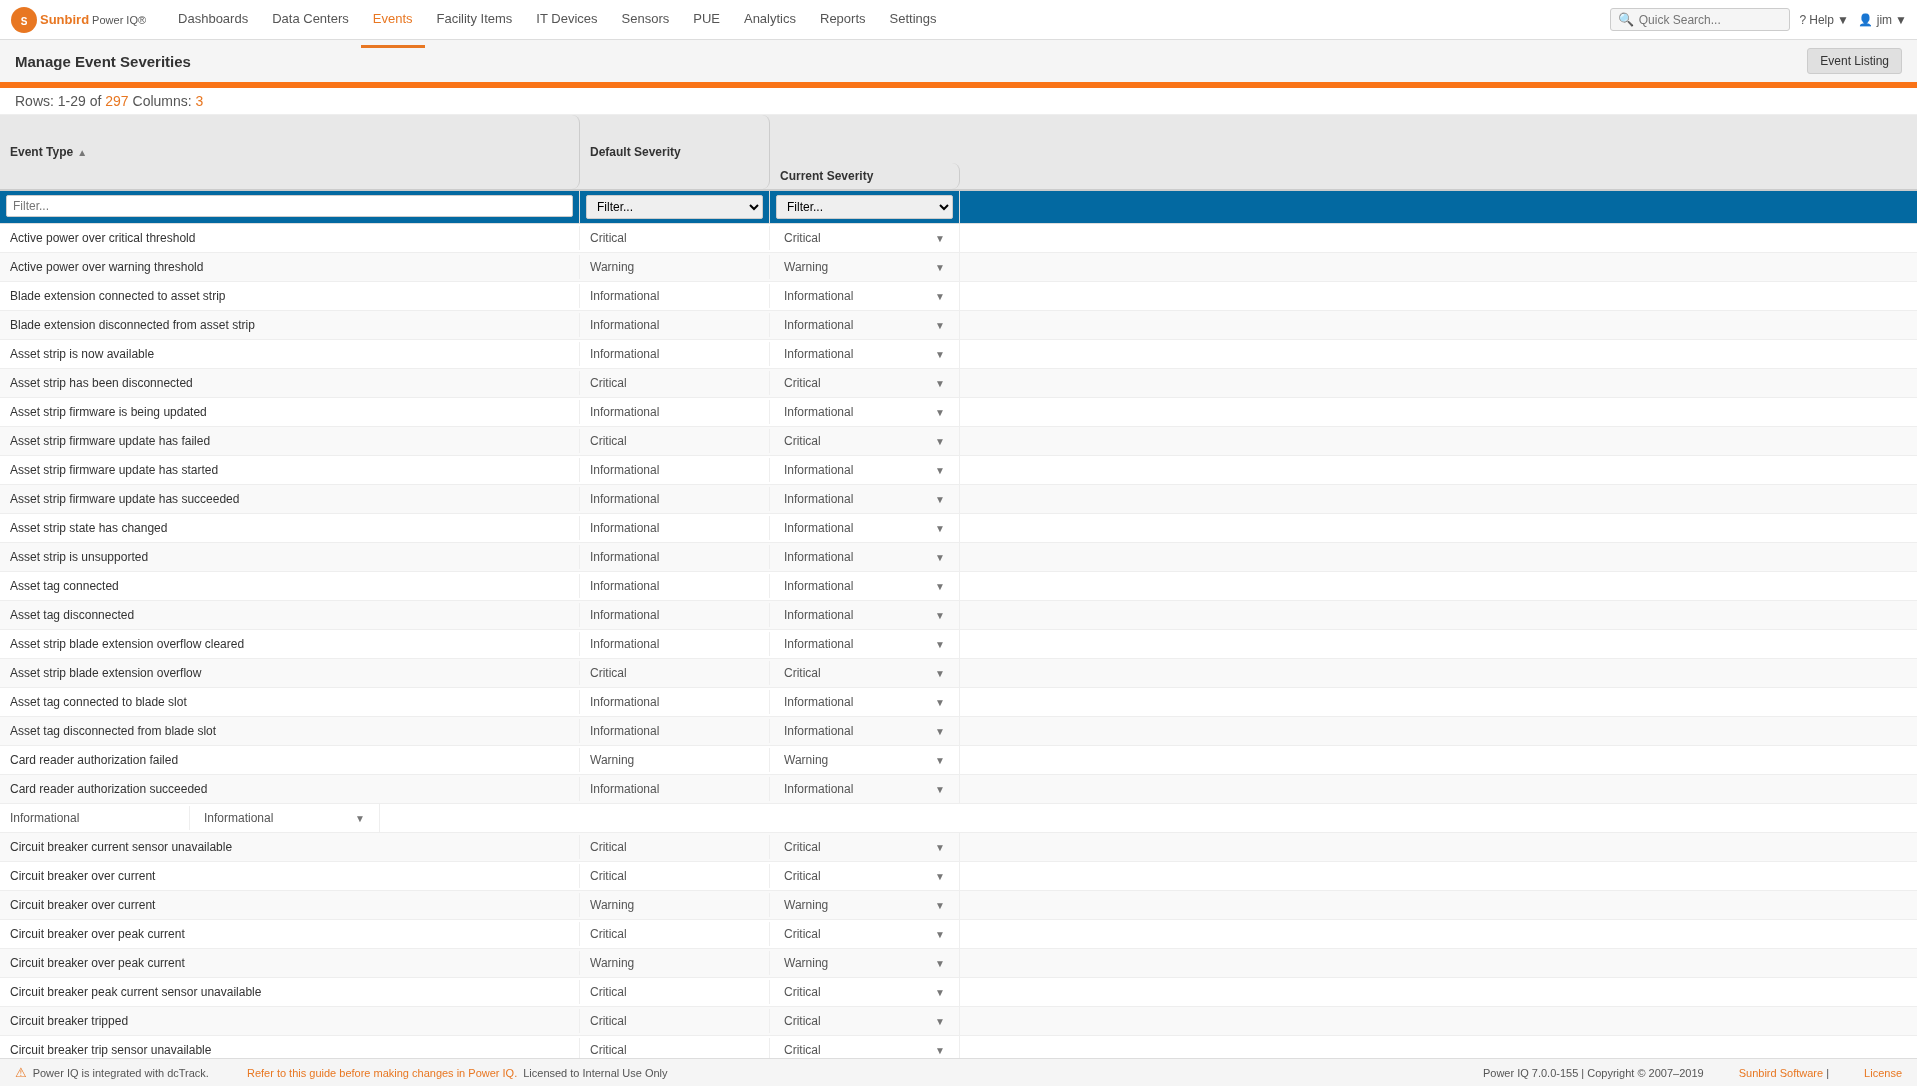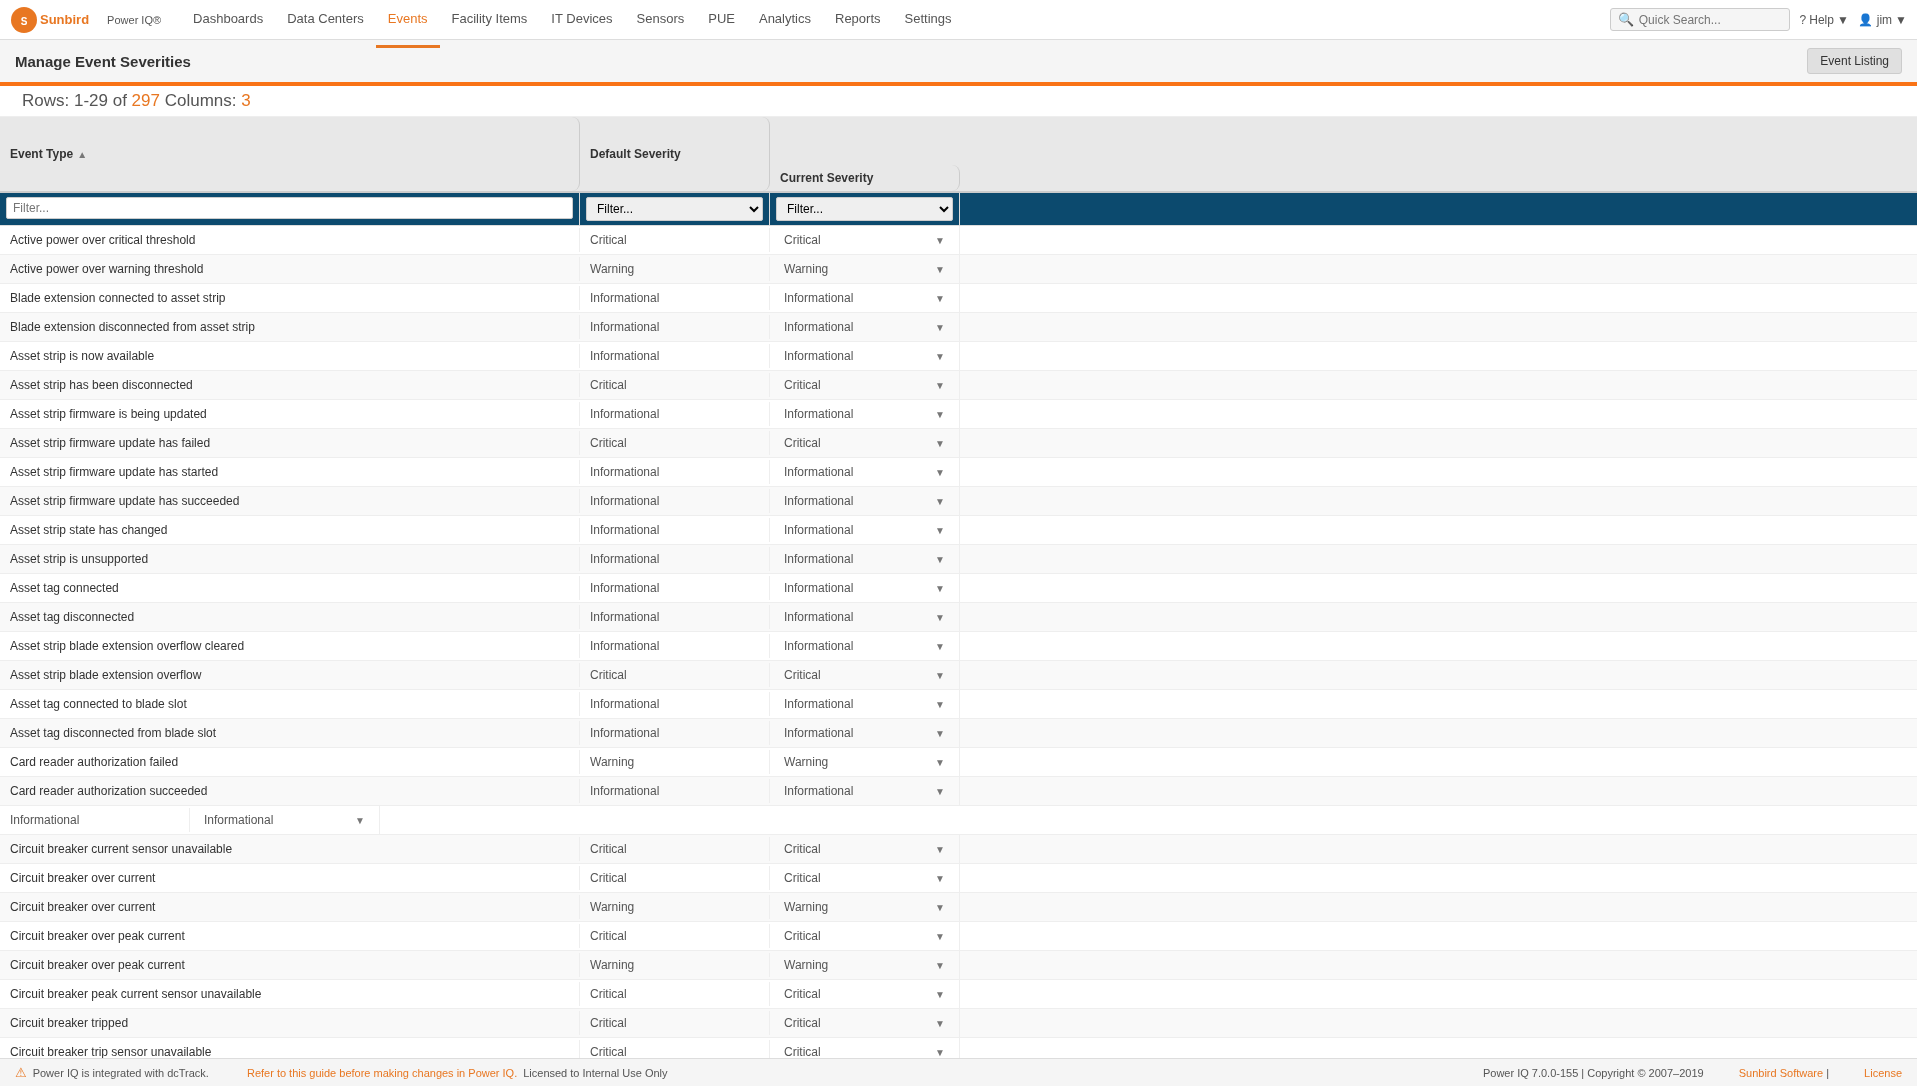--- a/index.html
+++ b/index.html
@@ -22,48 +22,48 @@
       display: flex; align-items: center; border: 1px solid #ccc; border-radius: 3px;
       padding: 3px 8px; background: #f5f5f5; width: 180px;
     }
     .search-box input { border: none; background: transparent; outline: none; font-size: 12px; width: 140px; color: #888; }
     .help-btn, .user-btn {
       display: flex; align-items: center; gap: 3px; cursor: pointer; font-size: 12px; color: #555;
     }
 
     
     .page-header {
-      background: #f5f5f5; border-bottom: 4px solid #f97316;
+      background: #f5f5f5; border-bottom: 6px solid #f97316;
       padding: 8px 15px; display: flex; align-items: center; justify-content: space-between;
     }
     .page-title { font-size: 15px; font-weight: bold; color: #333; }
     .tab-btn {
       padding: 5px 12px; background: #e0e0e0; border: 1px solid #ccc;
       border-radius: 3px; cursor: pointer; font-size: 12px; color: #333;
     }
 
     
-    .rows-info { padding: 5px 22px; font-size: 17px; color: #555; background: #fff; border-bottom: 1px solid #eee; }
+    .rows-info { padding: 5px 15px; font-size: 14px; color: #555; background: #fff; border-bottom: 1px solid #eee; }
     .rows-info a { color: #e87722; text-decoration: none; }
 
     
     .col-headers {
       display: flex; background: #e8e8e8; border-bottom: 2px solid #ccc;
       position: sticky; top: 0; z-index: 10;
     }
     .col-header {
       padding: 6px 10px; font-size: 12px; font-weight: bold; color: #333;
       border-right: 1px solid #ccc; display: flex; align-items: center; gap: 4px; border-radius: 8px;
     }
     .col-header-event { flex: 0 0 580px; }
     .col-header-default { flex: 0 0 190px; }
     .col-header-current { flex: 0 0 190px; margin-top: 48px; }
 
     
-    .filter-row { display: flex; background: #0c4a6e; border-bottom: 1px solid #ddd; position: sticky; top: 32px; z-index: 10; }
+    .filter-row { display: flex; background: #0369a1; border-bottom: 1px solid #ddd; position: sticky; top: 32px; z-index: 10; }
     .filter-cell { padding: 4px 6px; border-right: 1px solid #ddd; }
     .filter-cell-event { flex: 0 0 580px; }
     .filter-cell-default { flex: 0 0 190px; }
     .filter-cell-current { flex: 0 0 190px; }
     .filter-input {
       width: 100%; padding: 3px 6px; border: 1px solid #ccc; border-radius: 2px;
       font-size: 12px; outline: none;
     }
 
     
@@ -110,21 +110,21 @@
 
 <nav class="navbar">
   <div class="logo-area">
     <span style="display:inline-flex;align-items:center;gap:2px;">
 
       <svg width="28" height="28" viewBox="0 0 28 28">
         <circle cx="14" cy="14" r="13" fill="#e87722"></circle>
         <text x="14" y="19" text-anchor="middle" fill="white" font-size="10" font-weight="bold">S</text>
       </svg>
       <span style="font-size:13px;font-weight:bold;color:#e87722;">Sunbird</span>
-      <span style="font-size:11px;color:#555;margin-left:16px;">Power IQ®</span>
+      <span style="font-size:11px;color:#555;margin-left:1px;">Power IQ®</span>
     </span>
   </div>
 
   <div class="nav-items">
     <a class="nav-item">Dashboards</a>
     <a class="nav-item">Data Centers</a>
     <a class="nav-item active">Events</a>
     <a class="nav-item">Facility Items</a>
     <a class="nav-item">IT Devices</a>
     <a class="nav-item">Sensors</a>

